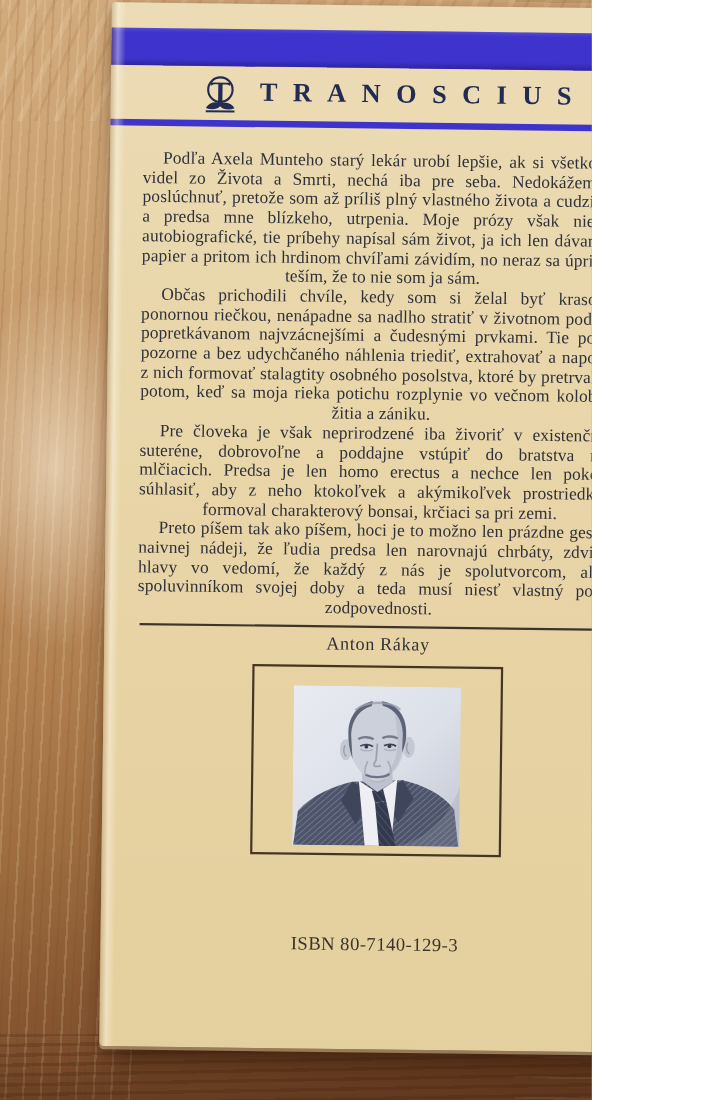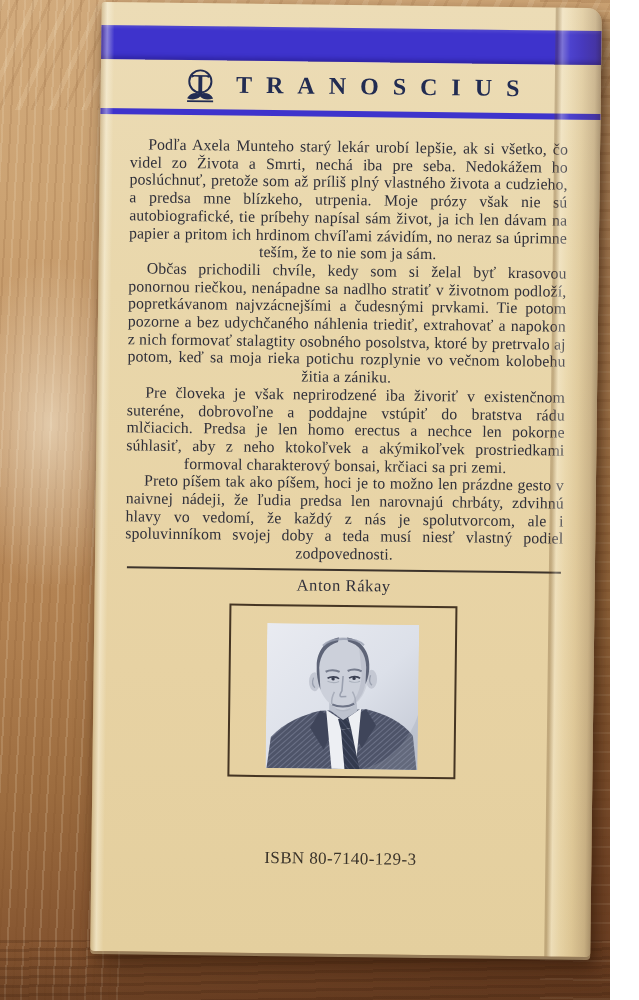--- a/index.html
+++ b/index.html
@@ -1,19 +1,19 @@
 <!DOCTYPE html>
 <html lang="sk" style="--band-blue: #3e33cc; --header-navy: #222c52; --cover-cream: #e9d7ab; --body-text: #30303a;"><head>
 <meta charset="utf-8">
 <style>
   html,body{margin:0;padding:0;}
   body{width:639px;height:1000px;overflow:hidden;font-family:"Liberation Serif","DejaVu Serif",serif;}
 
   
-  .scene{position:relative;width:610px;height:1000px;overflow:hidden;
+  .scene{position:relative;width:538px;height:1000px;overflow:hidden;
     background:linear-gradient(163deg,#d2ab7d 0%,#cba272 18%,#c09263 36%,#b28252 52%,#9c6c3f 68%,#865631 80%,#7a4a2a 90%,#6e4124 100%);}
   .wood{position:absolute;pointer-events:none;}
   .wood-top{top:0;left:0;right:0;height:110px;
     background:repeating-linear-gradient(115deg,rgba(255,240,210,.14) 0 5px,transparent 5px 14px,rgba(120,70,30,.10) 14px 17px,transparent 17px 30px);}
   .wood-left{top:0;bottom:0;left:0;width:120px;
     background:repeating-linear-gradient(93deg,rgba(115,68,30,.13) 0 2px,transparent 2px 8px,rgba(255,242,215,.15) 8px 10px,transparent 10px 16px);}
   .wood-left-glow{top:260px;left:-40px;width:180px;height:330px;border-radius:50%;
     background:radial-gradient(closest-side,rgba(255,248,228,.55),rgba(255,248,228,0));}
   .wood-right{top:0;bottom:0;right:0;width:70px;
     background:repeating-linear-gradient(181deg,rgba(110,62,26,.14) 0 3px,transparent 3px 10px,rgba(255,238,205,.10) 10px 12px,transparent 12px 19px);}

